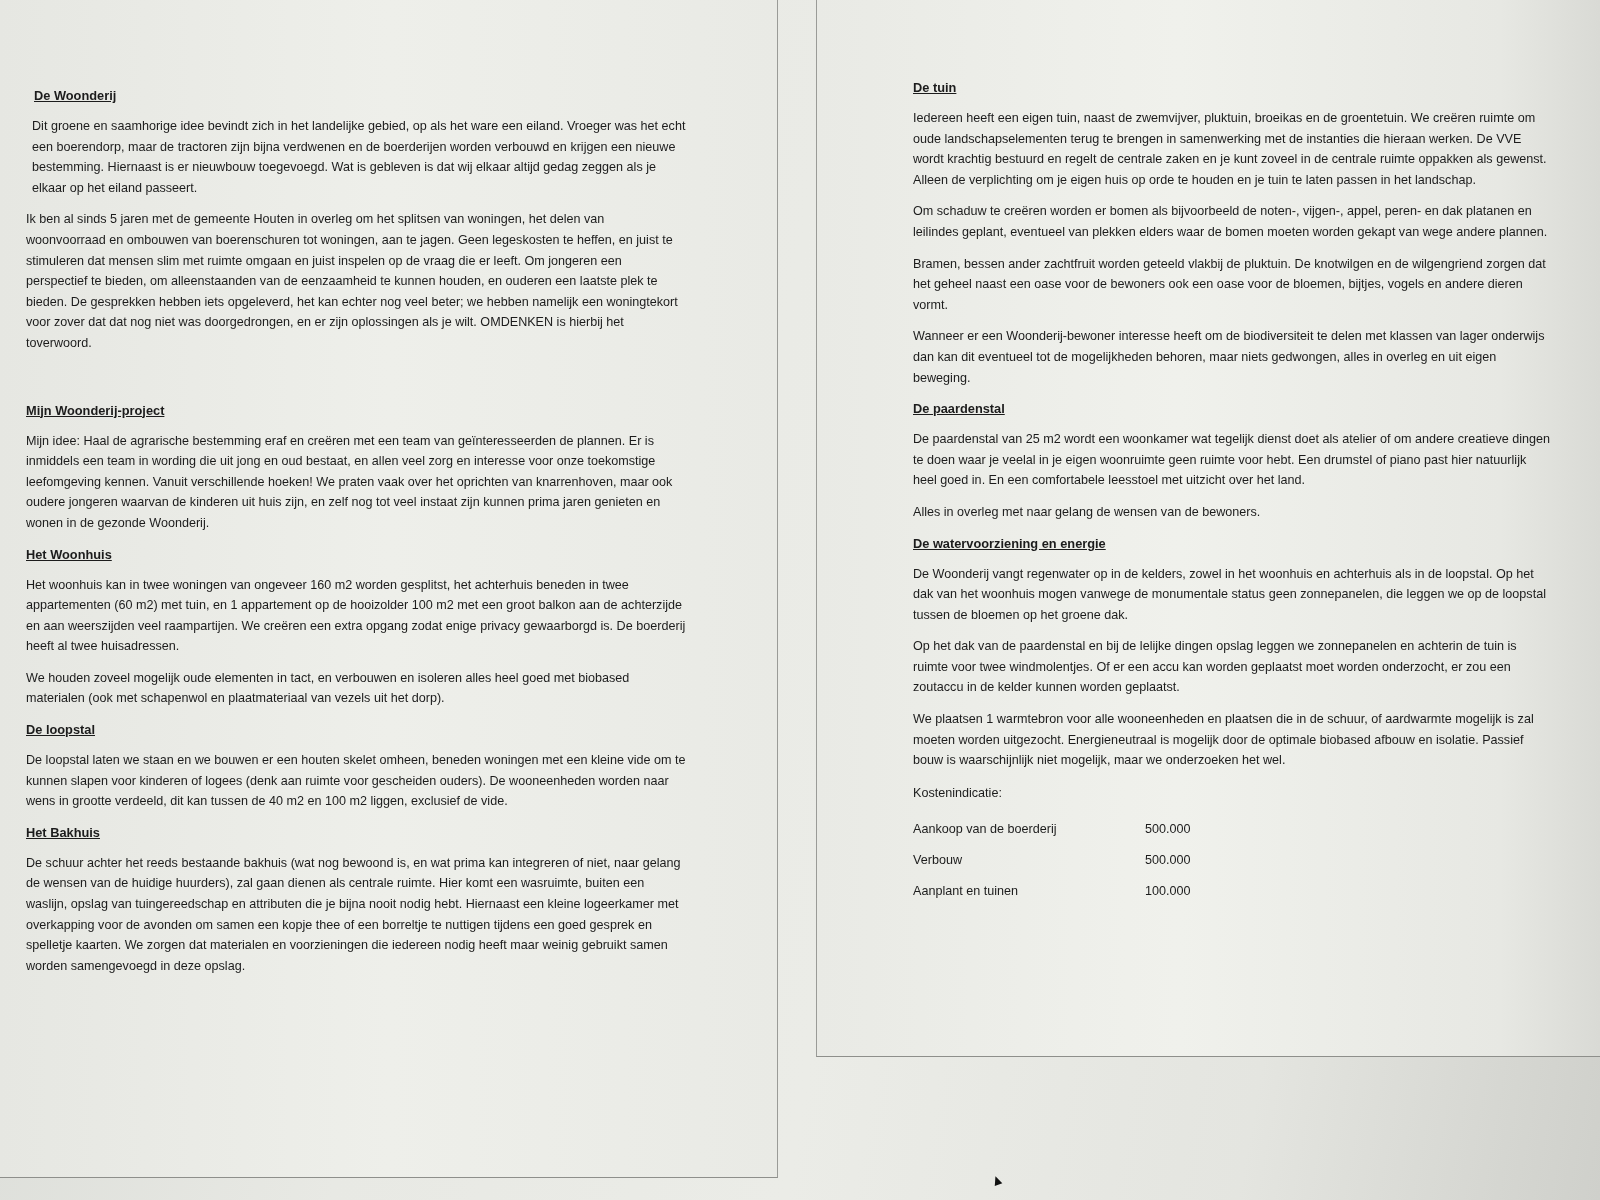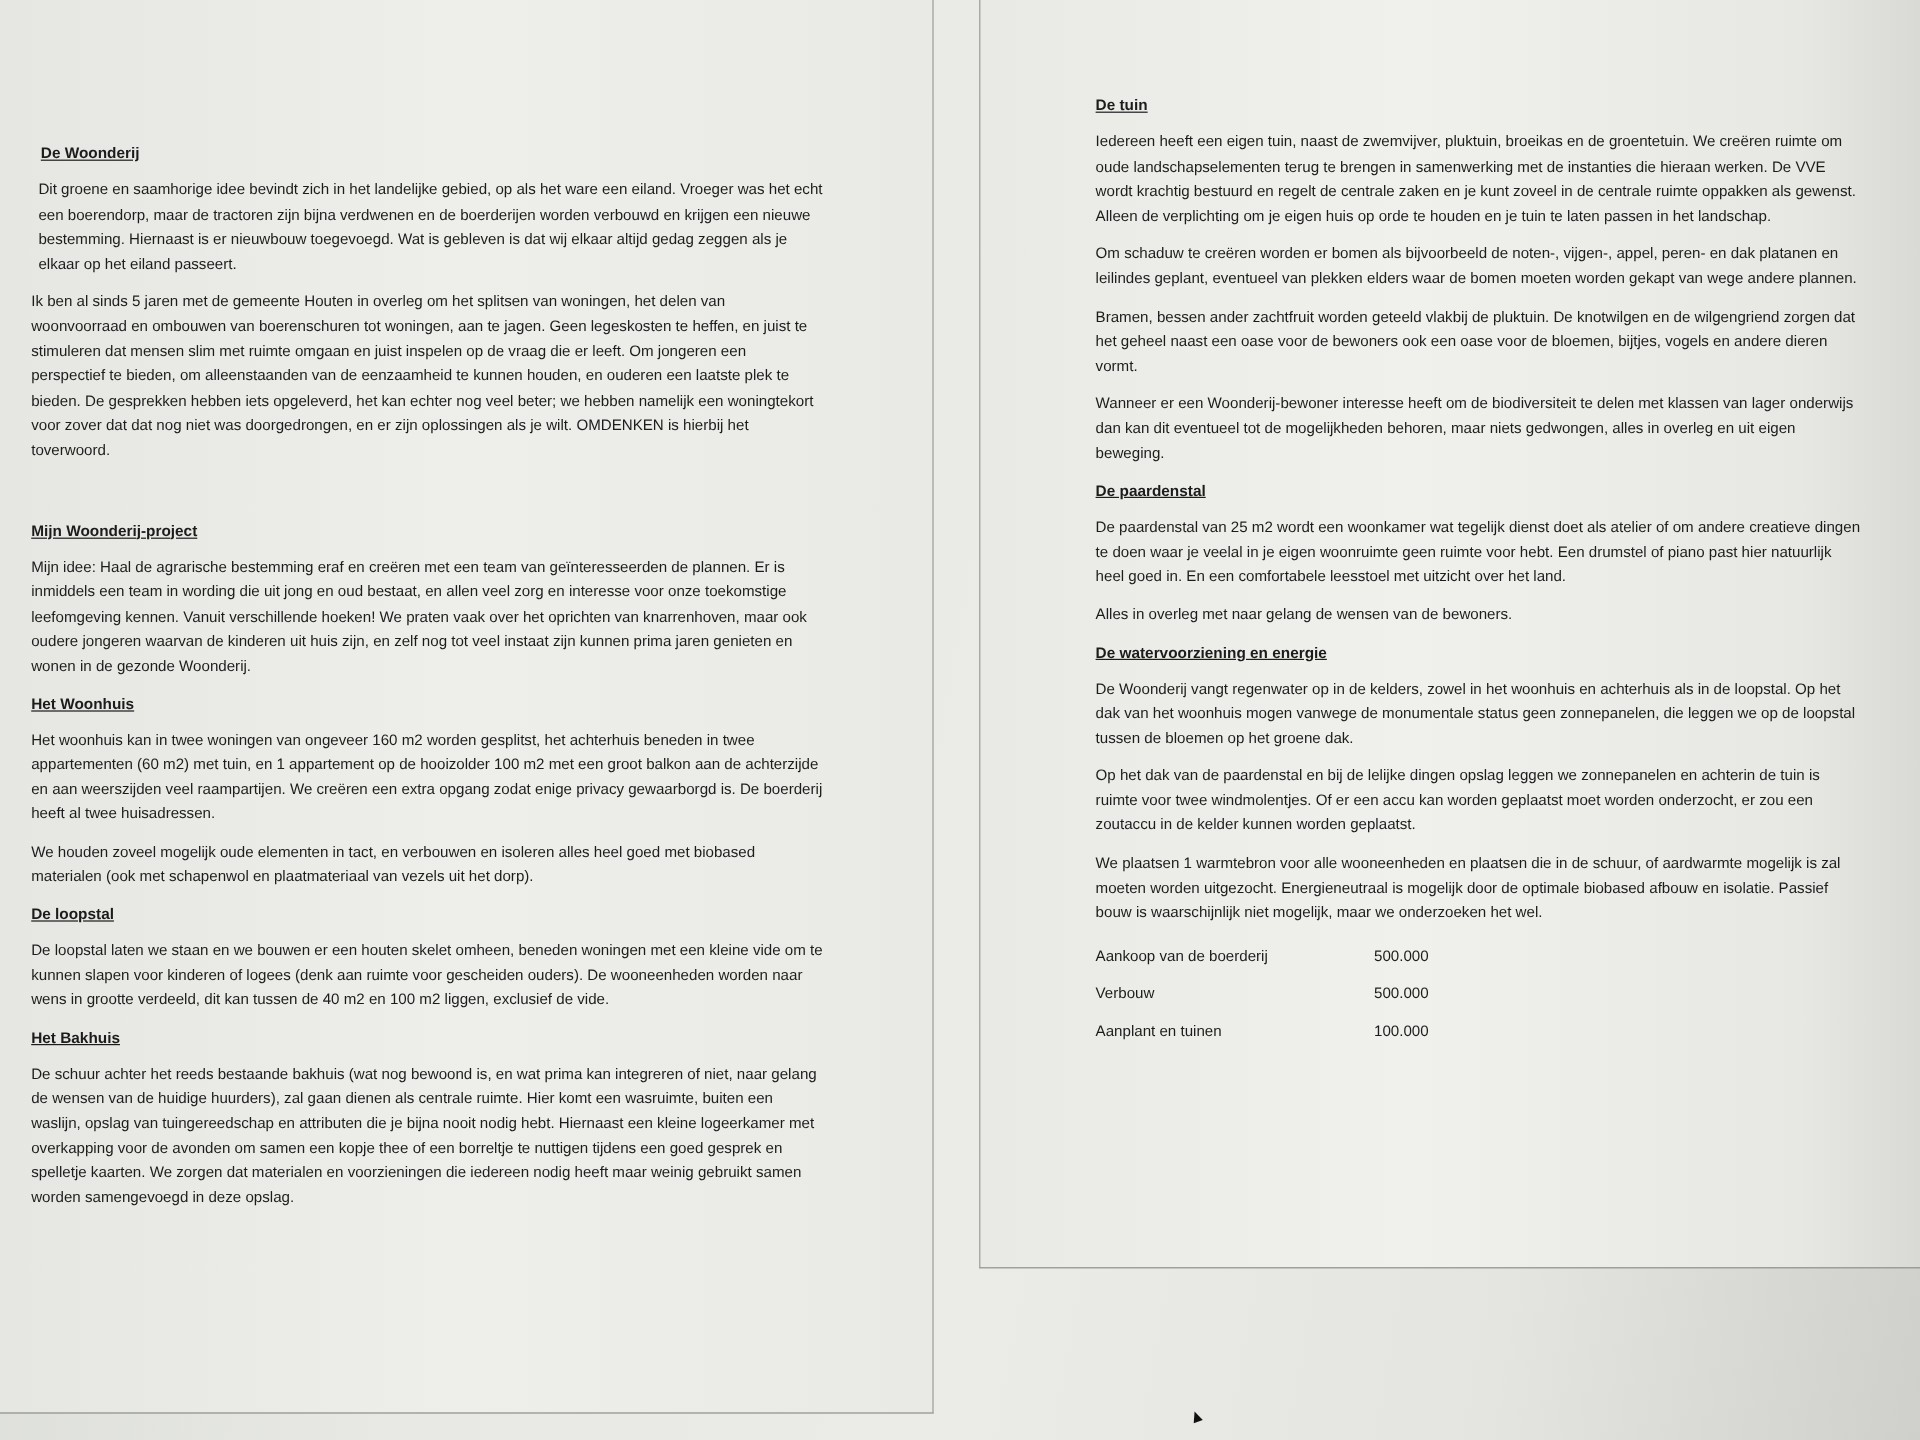--- a/index.html
+++ b/index.html
@@ -15,21 +15,21 @@
       position: absolute; top: 0;
       background: linear-gradient(90deg, #e6e7e2 0%, #eeefea 50%, #e9eae5 100%);
       border-right: 1px solid #9a9b97;
       border-bottom: 1px solid #8e8f8b;
       box-sizing: border-box;
     }
     .page.left { left: 0; width: 778px; height: 1178px; }
     .page.right { left: 816px; width: 805px; height: 1057px; border-left: 1px solid #9a9b97; border-right: none;
       background: linear-gradient(90deg, #e9eae5 0%, #f0f1ec 45%, #e7e8e3 85%, #d6d7d2 100%); padding-left: 39px; }
     .content { position: absolute; font-size: 12.6px; line-height: 20.6px; }
-    .left .content { left: 26px; top: 86px; width: 660px; margin-top: 32px; }
+    .left .content { left: 26px; top: 86px; width: 660px; }
     .right .content { left: 96px; top: 78px; width: 640px; }
     h2 {
       font-size: 12.8px; font-weight: bold; text-decoration: underline;
       margin: 0 0 10px 0; line-height: 20px;
     }
     p { margin: 0 0 11px 0; }
     .gap { height: 36px; }
     .cost-title { margin: 12px 0 10px 0; }
     .cost-row { display: flex; height: 31px; align-items: center; }
     .cost-label { width: 204px; }
@@ -85,20 +85,21 @@
 
       <h2>De paardenstal</h2>
       <p>De paardenstal van 25 m2 wordt een woonkamer wat tegelijk dienst doet als atelier of om andere creatieve dingen te doen waar je veelal in je eigen woonruimte geen ruimte voor hebt. Een drumstel of piano past hier natuurlijk heel goed in. En een comfortabele leesstoel met uitzicht over het land.</p>
       <p>Alles in overleg met naar gelang de wensen van de bewoners.</p>
 
       <h2>De watervoorziening en energie</h2>
       <p>De Woonderij vangt regenwater op in de kelders, zowel in het woonhuis en achterhuis als in de loopstal. Op het dak van het woonhuis mogen vanwege de monumentale status geen zonnepanelen, die leggen we op de loopstal tussen de bloemen op het groene dak.</p>
       <p>Op het dak van de paardenstal en bij de lelijke dingen opslag leggen we zonnepanelen en achterin de tuin is ruimte voor twee windmolentjes. Of er een accu kan worden geplaatst moet worden onderzocht, er zou een zoutaccu in de kelder kunnen worden geplaatst.</p>
       <p>We plaatsen 1 warmtebron voor alle wooneenheden en plaatsen die in de schuur, of aardwarmte mogelijk is zal moeten worden uitgezocht. Energieneutraal is mogelijk door de optimale biobased afbouw en isolatie. Passief bouw is waarschijnlijk niet mogelijk, maar we onderzoeken het wel.</p>
 
+      <div class="cost-title">Kostenindicatie:</div>
       <div class="cost-row">
         <span class="cost-label">Aankoop van de boerderij</span>
         <span class="cost-value">500.000</span>
       </div>
       <div class="cost-row">
         <span class="cost-label">Verbouw</span>
         <span class="cost-value">500.000</span>
       </div>
       <div class="cost-row">
         <span class="cost-label">Aanplant en tuinen</span>

